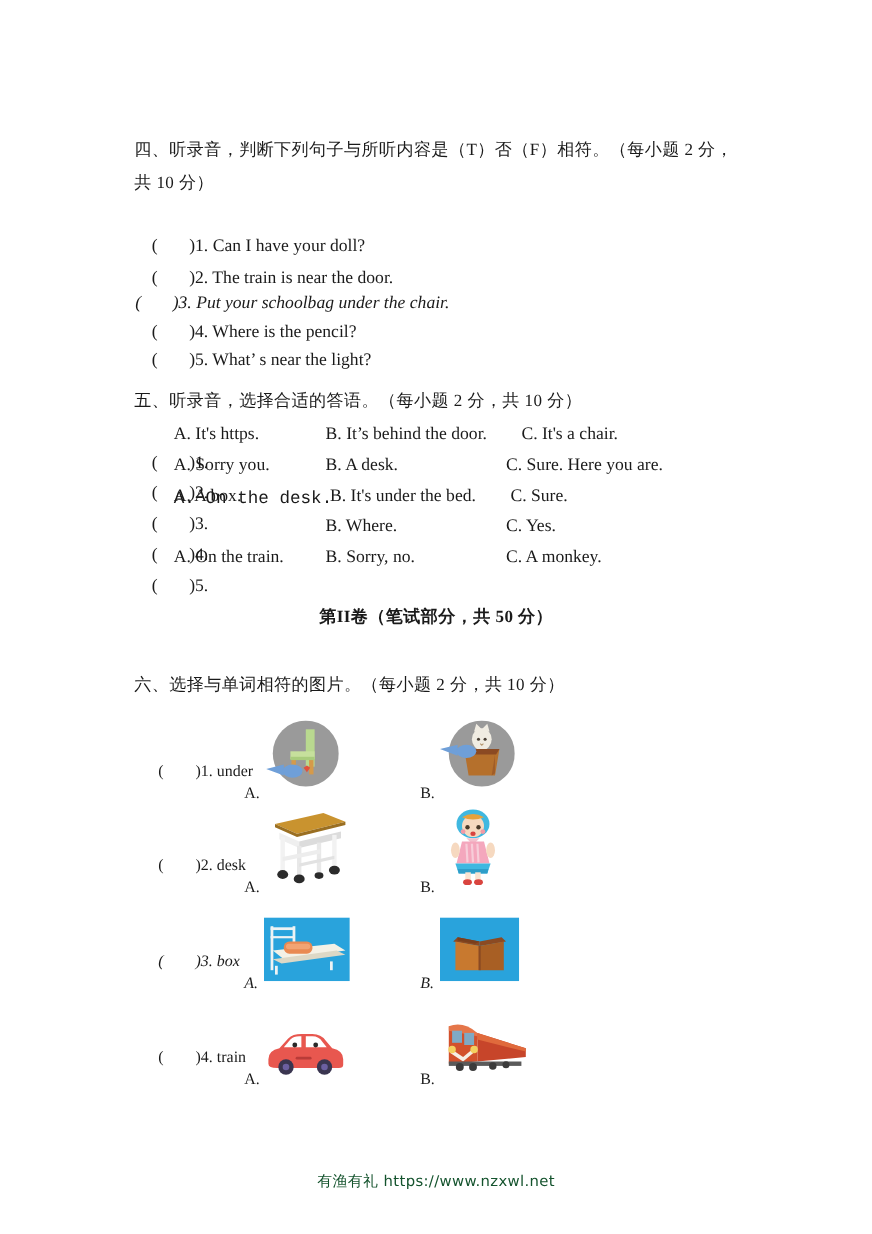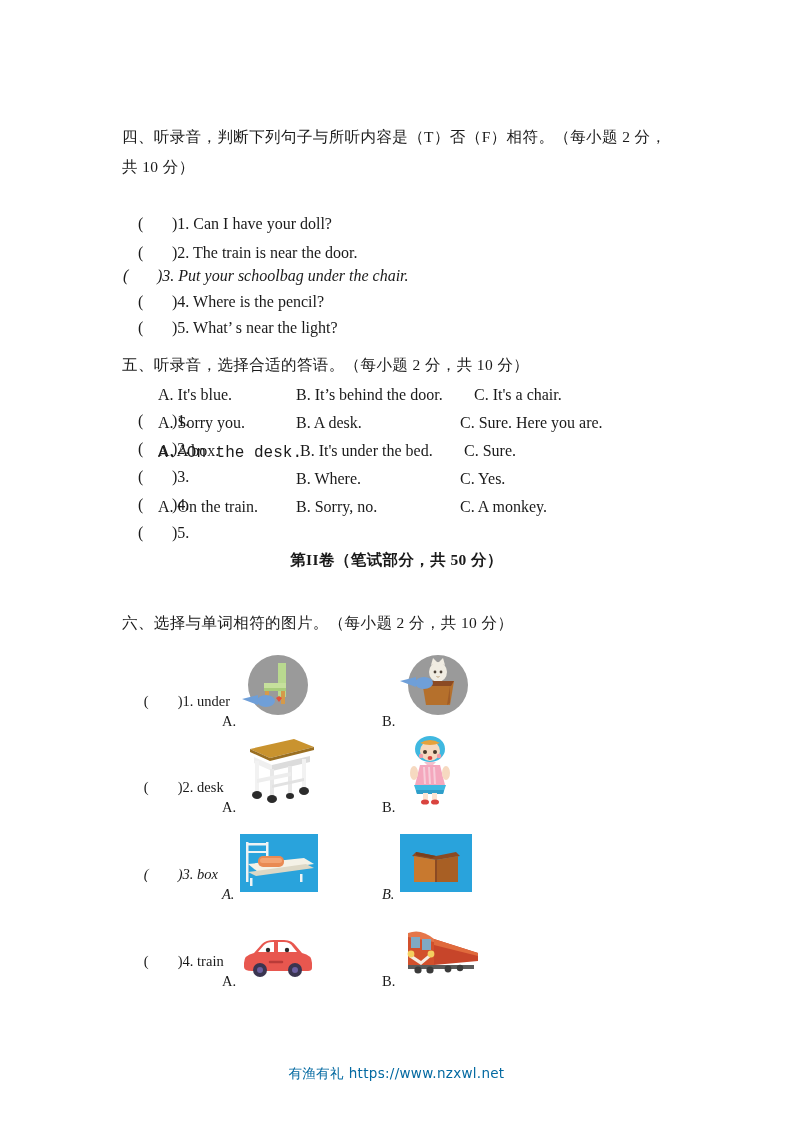--- a/index.html
+++ b/index.html
@@ -91,21 +91,21 @@
 
   
   .watermark {
     position: absolute;
     left: 0;
     top: 1065px;
     width: 793px;
     text-align: center;
     font-family: "DejaVu Sans", "Liberation Sans", sans-serif;
     font-size: 13.5px;
-    color: #0369a1;
+    color: #14532d;
     letter-spacing: 0.3px;
   }
   .watermark .wm-cn { margin-right: 5px; }
 
   svg { display: block; }
 </style>
 </head>
 <body>
 
 <div class="page">
@@ -127,21 +127,21 @@
   </div>
   <div class="qline" style="left:122px; top:289px;">
     <span class="paren">(</span><span>)5. What’ s near the light?</span>
   </div>
 
   <div class="sec-head" style="left:122px; top:350px;">五、听录音，选择合适的答语。（每小题 2 分，共 10 分）</div>
 
   <div class="qline" style="left:122px; top:382px;">
     <span class="paren">(</span><span>)1.</span>
   </div>
-  <div class="qline" style="left:158px; top:382px;">A. It's blue.</div>
+  <div class="qline" style="left:158px; top:382px;">A. It's https.</div>
   <div class="qline" style="left:296px; top:382px;">B. It’s behind the door.</div>
   <div class="qline" style="left:474px; top:382px;">C. It's a chair.</div>
 
   <div class="qline" style="left:122px; top:410px;">
     <span class="paren">(</span><span>)2.</span>
   </div>
   <div class="qline" style="left:158px; top:410px;">A. Sorry you.</div>
   <div class="qline" style="left:296px; top:410px;">B. A desk.</div>
   <div class="qline" style="left:460px; top:410px;">C. Sure. Here you are.</div>
 

